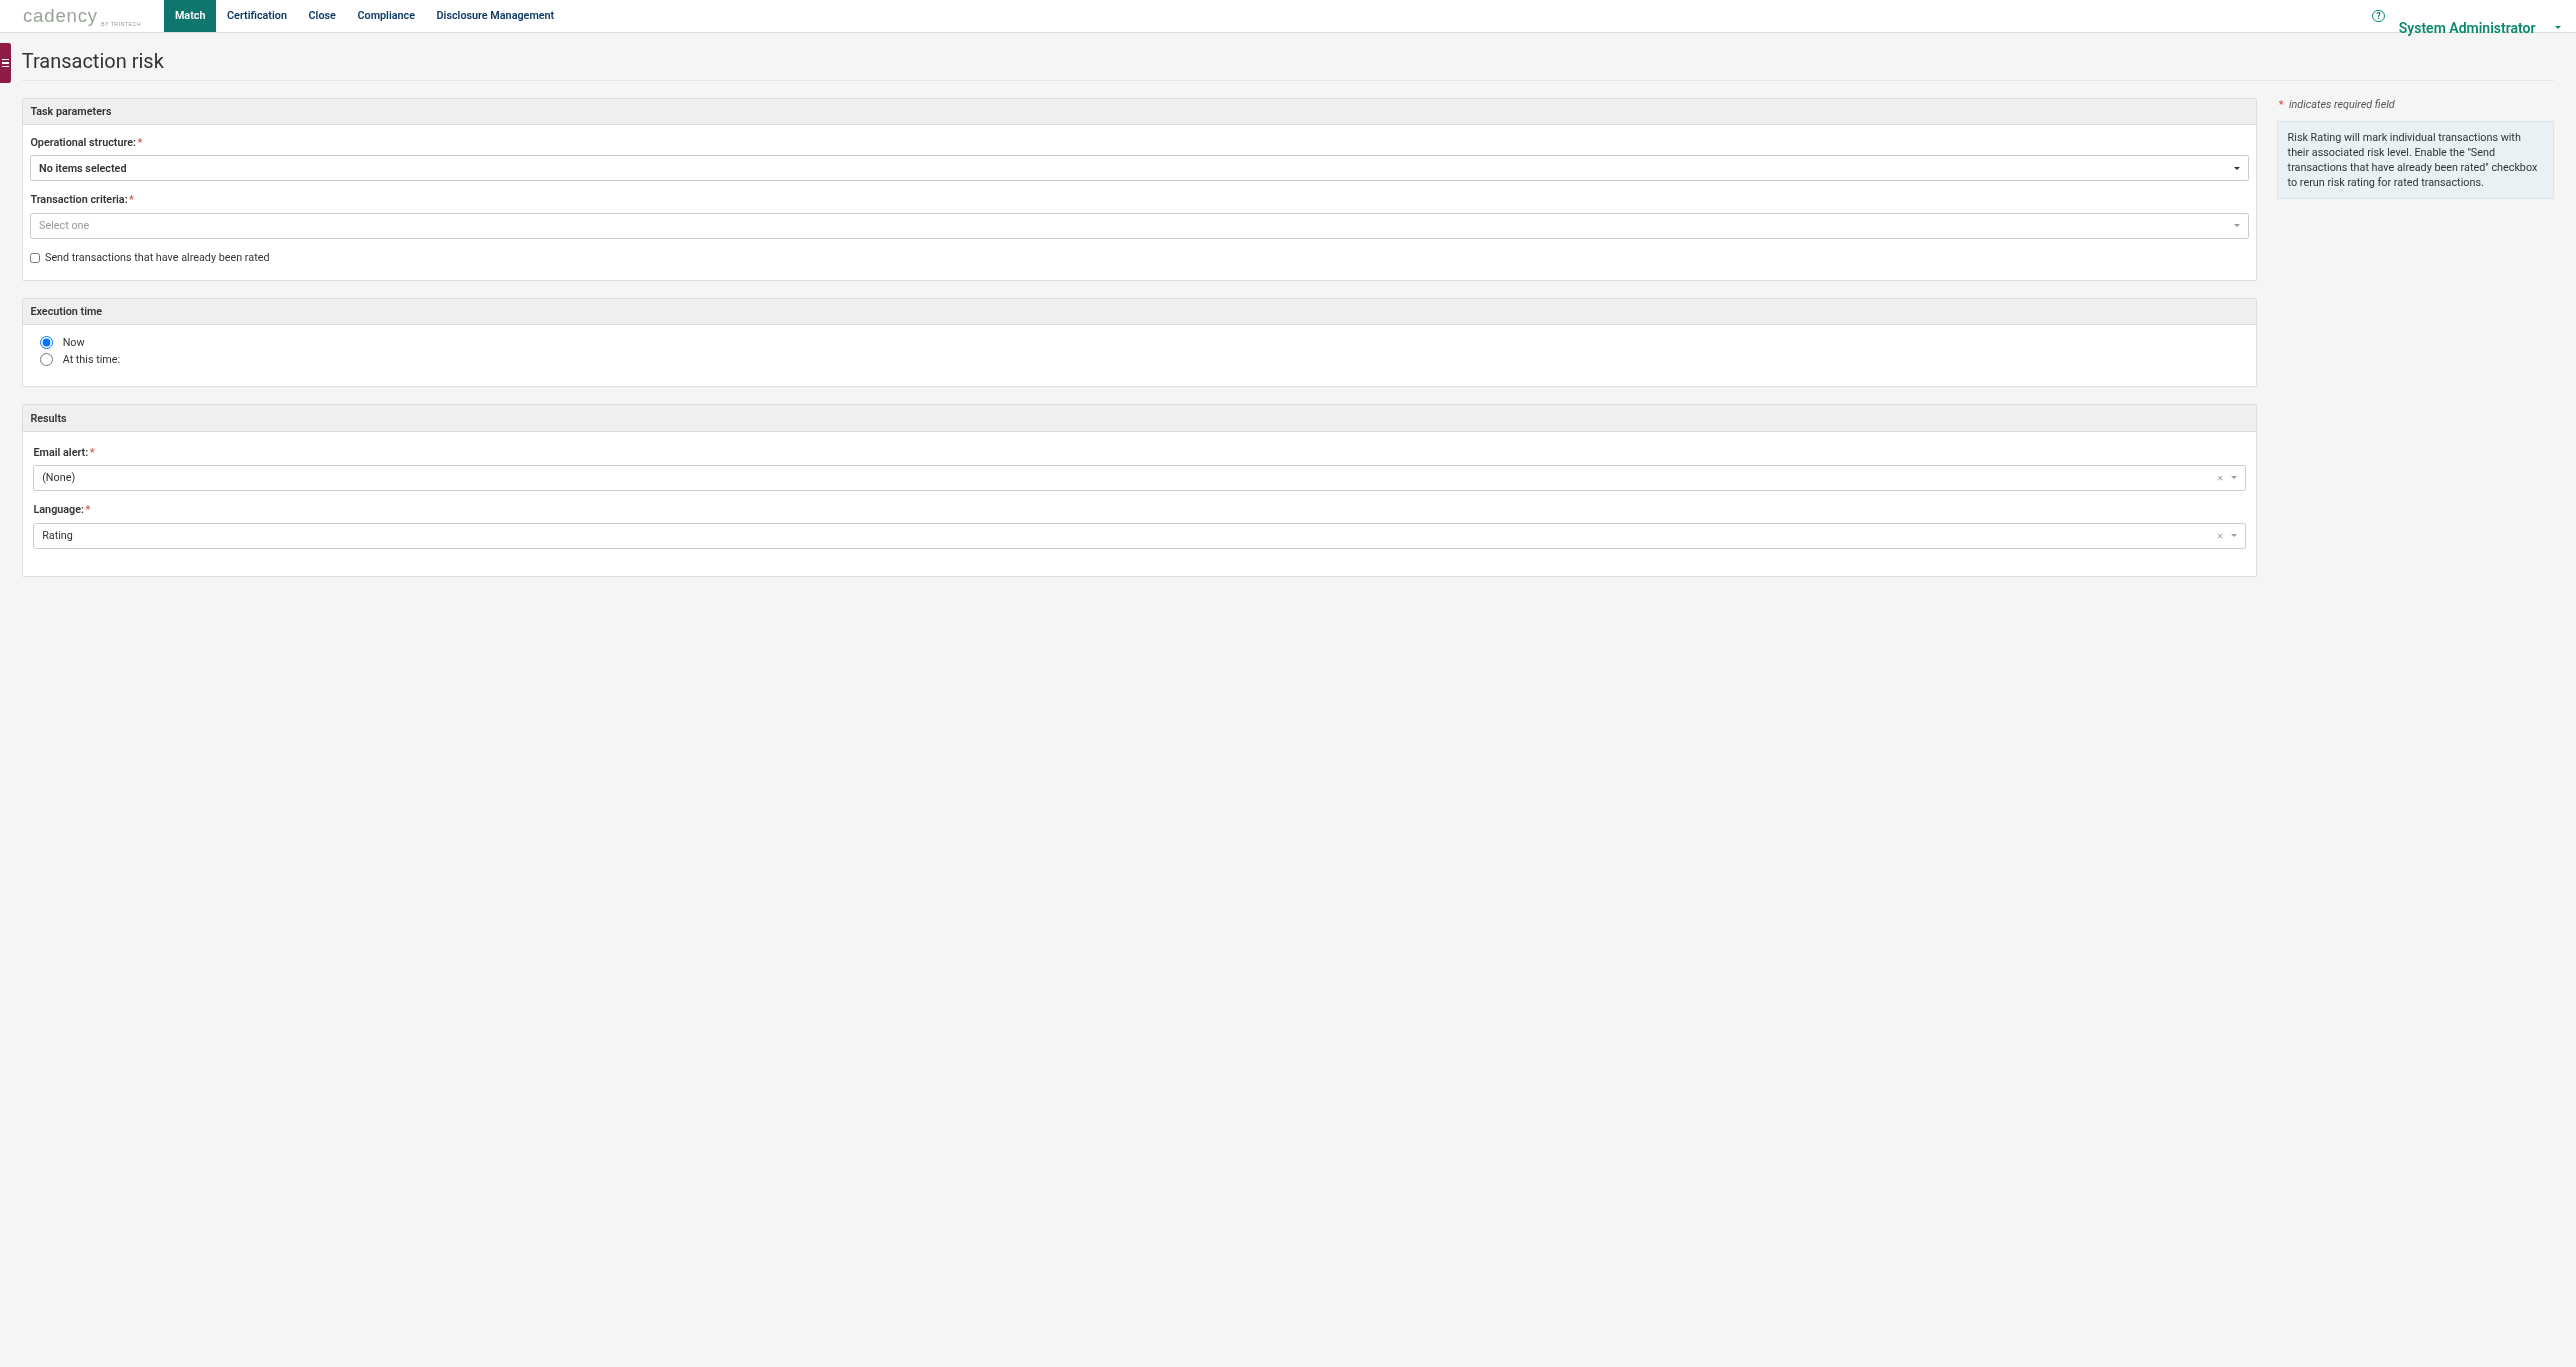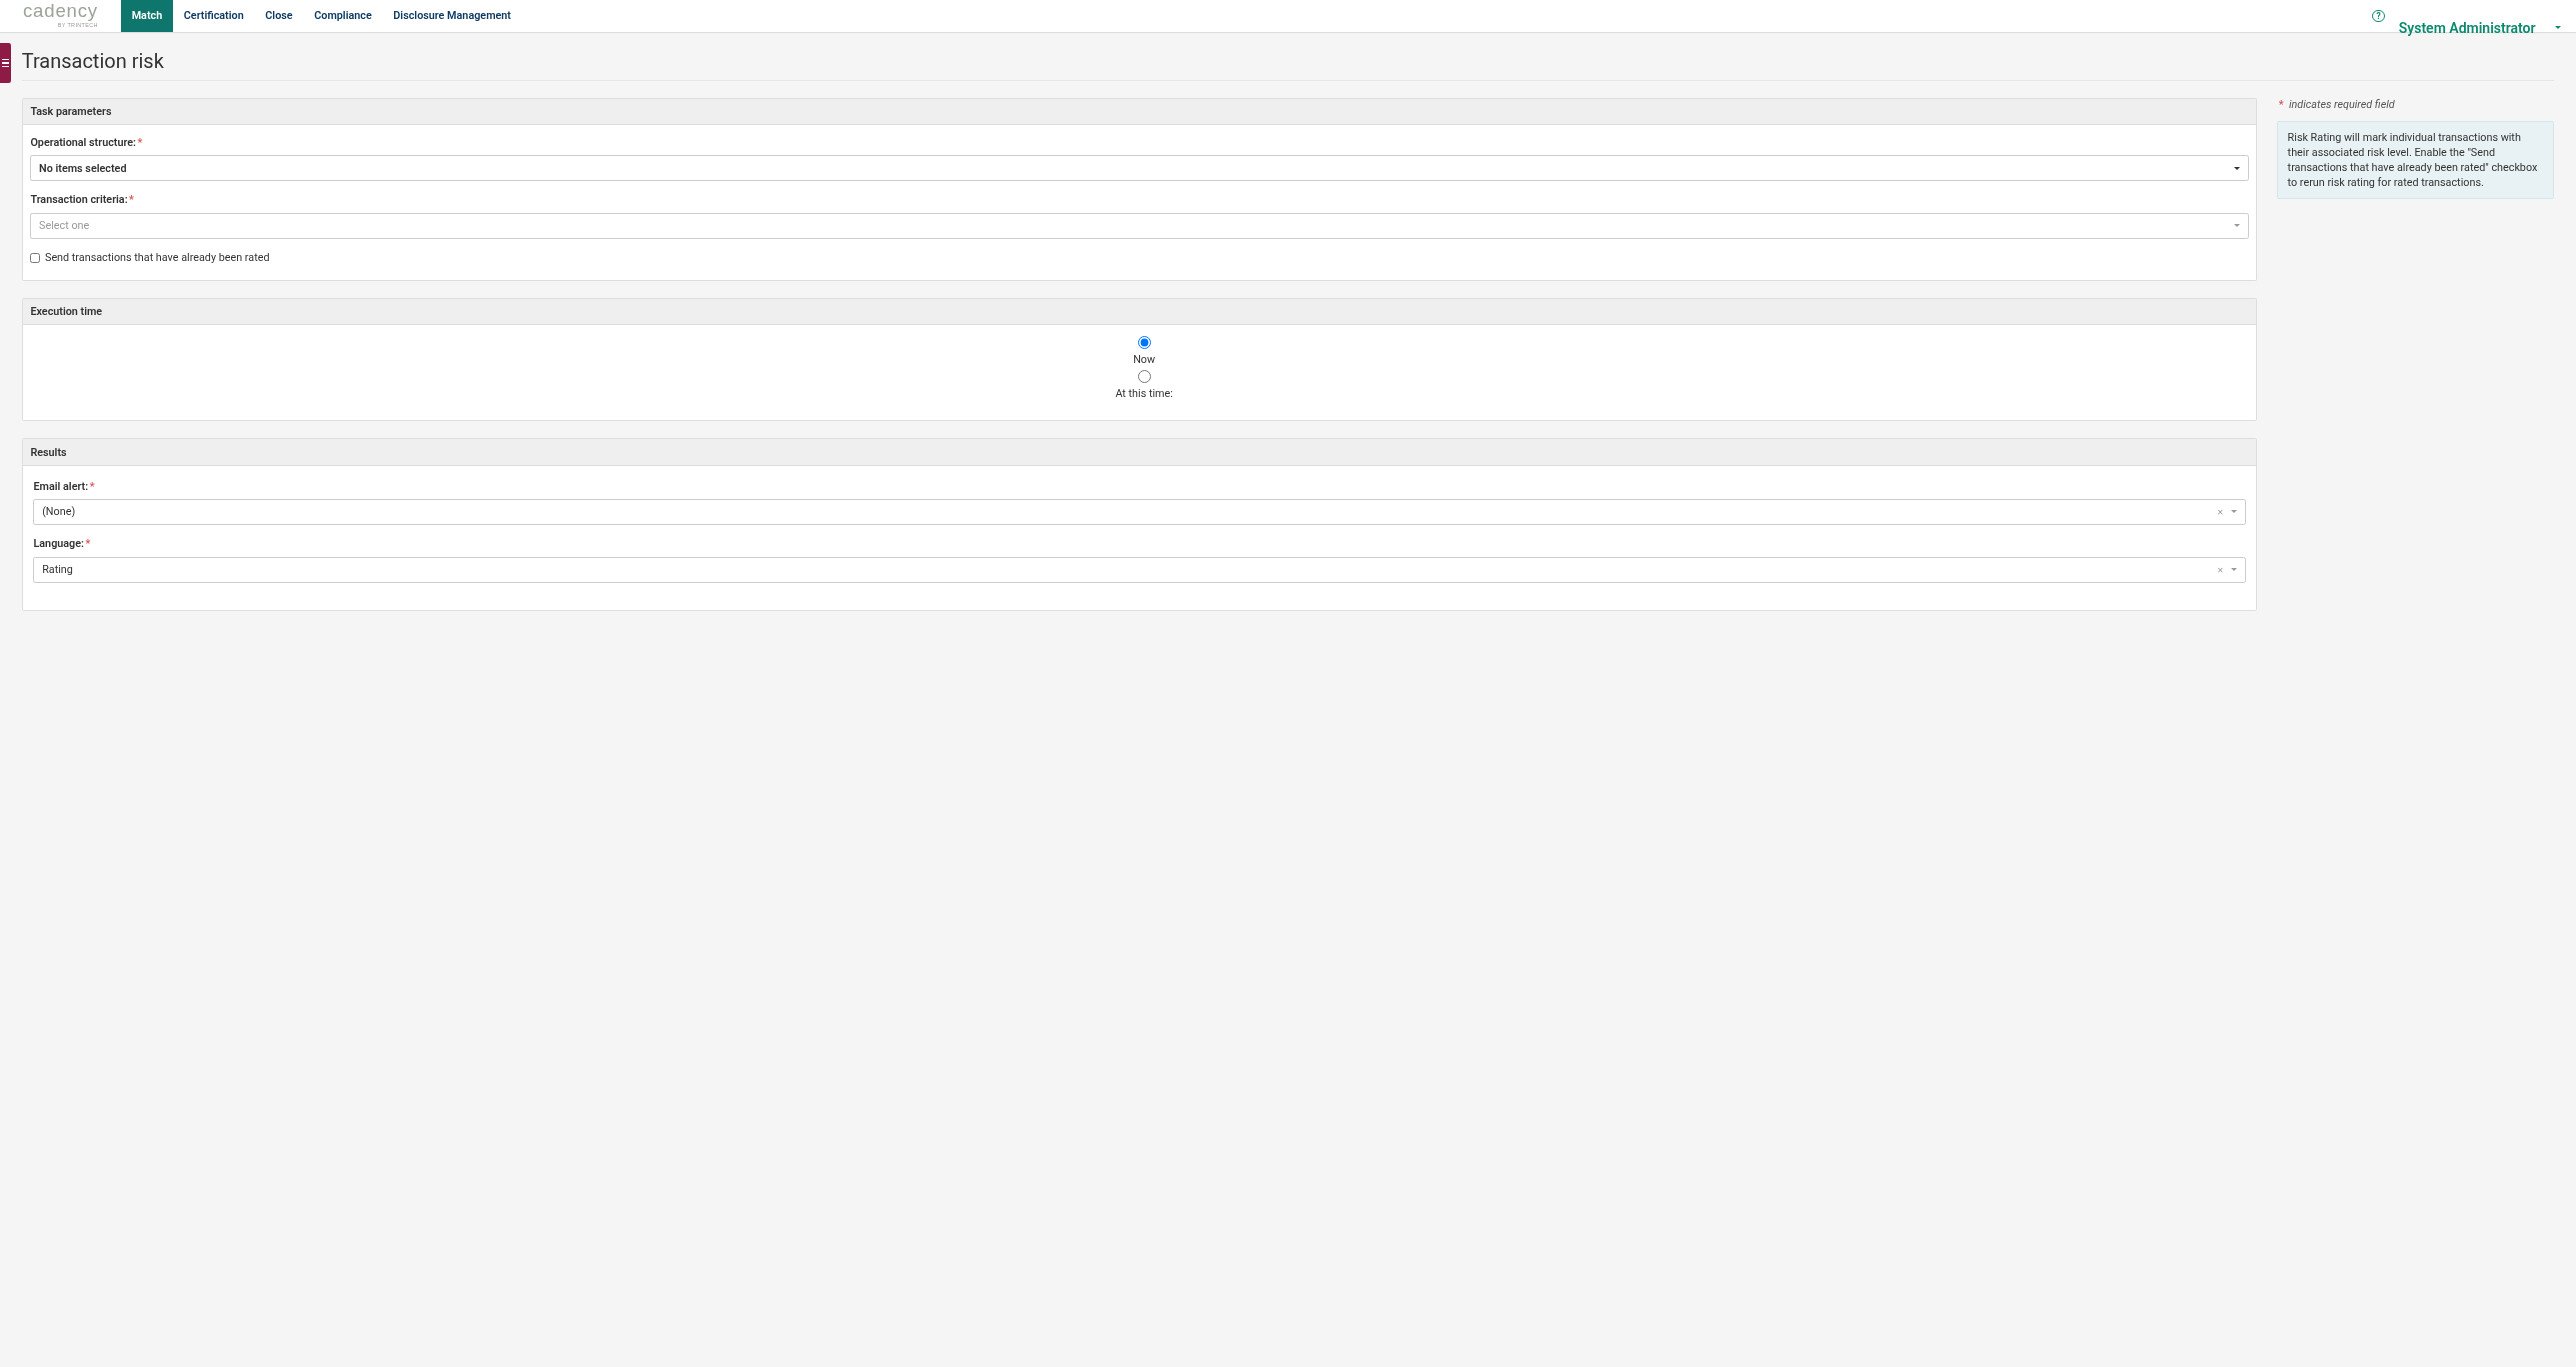--- a/index.html
+++ b/index.html
@@ -19,21 +19,20 @@
   }
   .logo {
     display: flex;
     align-items: center;
     padding: 0 23px;
     font-family: Arial, sans-serif;
     color: #9aa498;
     font-size: 18.6px;
     font-weight: 400;
     letter-spacing: 0.8px;
-    flex-direction: column;
   }
   .logo .logo-text {
     font-weight: 400;
   }
   .logo .logo-sub {
     font-size: 5.4px;
     color: #999;
     margin-left: 3.1px;
     align-self: flex-end;
     margin-bottom: 4.6px;
@@ -207,26 +206,25 @@
     margin-top: 3.1px;
   }
   .checkbox-row input[type="checkbox"] {
     width: 10px;
     height: 10px;
     cursor: pointer;
   }
   .radio-row {
     display: flex;
     align-items: center;
-    gap: 4px;
+    gap: 10px;
     font-size: 10.8px;
     color: #333;
     margin-bottom: 4.6px;
     padding-left: 9.3px;
-    flex-direction: column;
   }
   .radio-row input[type="radio"] {
     cursor: pointer;
   }
   .required-note {
     font-size: 10.8px;
     color: #333;
     margin-bottom: 10.8px;
   }
   .required-note .req { font-weight: 600; }

